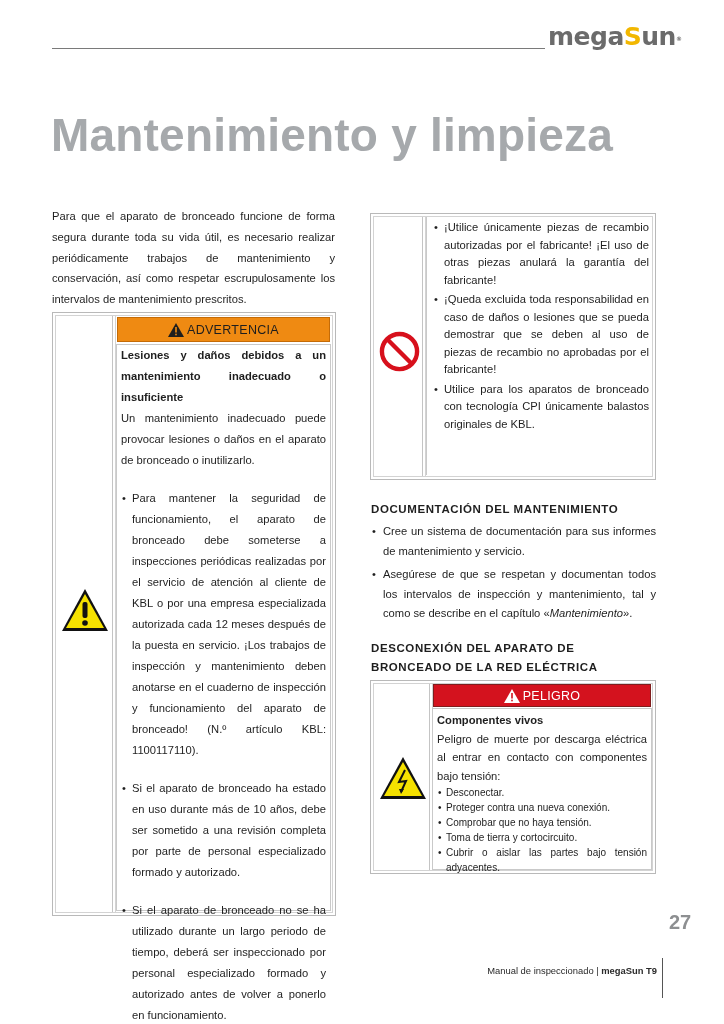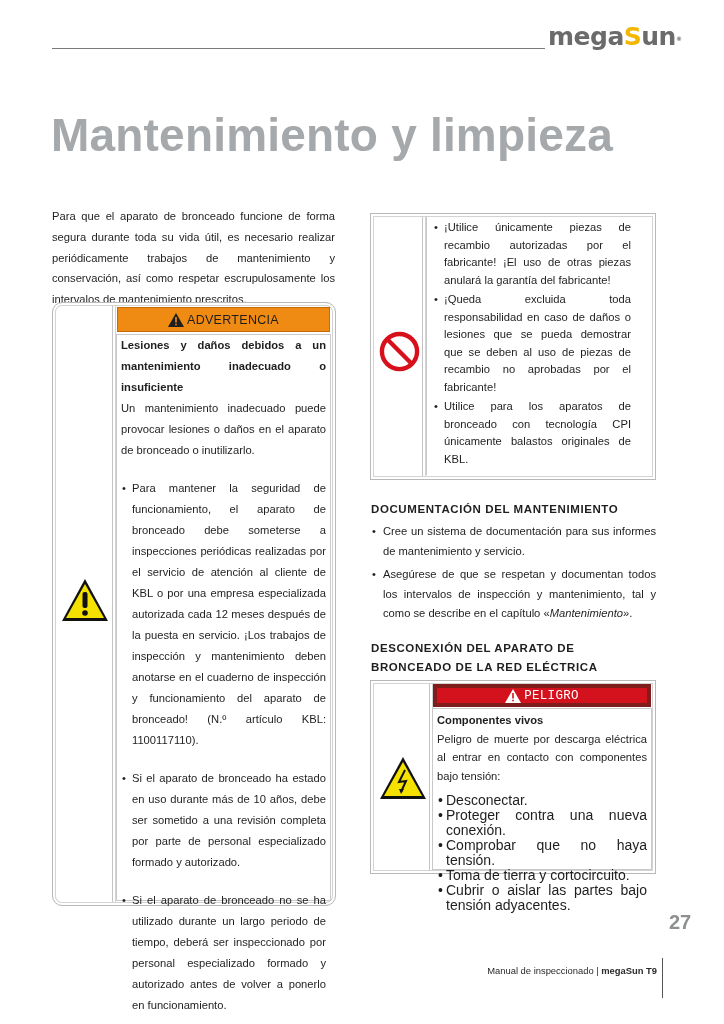--- a/index.html
+++ b/index.html
@@ -19,53 +19,53 @@
            text-align: justify; margin: 0; }
 
   
   .wbox { position: absolute; border: 1px solid #b9b9b9; box-shadow: inset 0 0 0 2px #ffffff, inset 0 0 0 3px #d3d3d3; }
   .wbox .icon-col { position: absolute; top: 3px; bottom: 3px; border-right: 1px solid #c4c4c4; box-shadow: 2px 0 0 #ffffff, 3px 0 0 #d3d3d3; }
   .banner { position: absolute; display: flex; align-items: center; justify-content: center;
             font-size: 12.5px; letter-spacing: 0.3px; color: #1e1e1e; }
   .banner .tri { margin-right: 3px; display: inline-block; }
   .box-content { position: absolute; border: 1px solid #c9c9c9; box-sizing: border-box; }
 
-  .adv-box { left: 52px; top: 302px; width: 282px; height: 602px; border-radius: 10px; }
+  .adv-box { left: 52px; top: 312px; width: 282px; height: 602px; }
   .adv-box .icon-col { left: 3px; width: 56px; }
   .adv-banner { left: 64px; top: 4px; width: 213px; height: 25px; background: #ef8a12; border: 1px solid #c46b07; box-sizing: border-box; }
   .adv-content { left: 63px; top: 31px; width: 215px; height: 567px; padding: 0 4px 0 4px; font-size: 11.2px; line-height: 21px; }
   .adv-content .lead { font-weight: bold; }
   .adv-content p { margin: 0; text-align: justify; }
   .blist { list-style: none; margin: 0; padding: 0; }
   .blist li { position: relative; padding-left: 11px; text-align: justify; }
   .blist li::before { content: "•"; position: absolute; left: 1px; top: 0; }
   .adv-content .blist li { margin-top: 17px; }
 
   .icon-warn { position: absolute; left: 5px; top: 272px; width: 48px; height: 44px; }
 
   
   .proh-box { left: 370px; top: 213px; width: 284px; height: 265px; }
   .proh-box .icon-col { left: 3px; width: 48px; }
   .proh-content { left: 55px; top: 3px; width: 225px; height: 258px; border: none; border-left: 1px solid #c9c9c9;
-                  padding: 2px 20px 0 6px; font-size: 11.2px; line-height: 17.5px; box-sizing: border-box; }
+                  padding: 2px 2px 0 6px; font-size: 11.2px; line-height: 17.5px; box-sizing: border-box; }
   .proh-content .blist li { margin-bottom: 2px; }
   .icon-proh { position: absolute; left: 5px; top: 114px; width: 41px; height: 41px; }
 
   .sec-heading { position: absolute; left: 371px; margin: 0; font-size: 11.5px; font-weight: bold; letter-spacing: 0.6px; line-height: 19px; color: #1e1e1e; }
   .doc-list { position: absolute; left: 371px; top: 522px; width: 285px; font-size: 11.2px; line-height: 19.5px; }
   .doc-list li { margin-bottom: 4px; padding-left: 12px; }
   .doc-list li::before { left: 1px; }
 
   .pel-box { left: 370px; top: 680px; width: 284px; height: 192px; }
   .pel-box .icon-col { left: 3px; width: 55px; }
-  .pel-banner { left: 62px; top: 3px; width: 218px; height: 23px; background: #d4121e; border: 4px solid #7f1d1d; box-sizing: border-box; color: #ffffff; font-size: 12.5px; font-family: Liberation Mono, monospace; }
+  .pel-banner { left: 62px; top: 3px; width: 218px; height: 23px; background: #d4121e; border: 1px solid #7f1d1d; box-sizing: border-box; color: #ffffff; font-size: 12.5px; }
   .pel-content { left: 61px; top: 27px; width: 220px; height: 162px; padding: 2px 4px 0 4px; font-size: 11.2px; line-height: 18.5px; }
   .pel-content .lead { font-weight: bold; }
   .pel-content p { margin: 0; text-align: justify; }
-  .pel-content .blist { font-size: 14px; line-height: 15px; margin-top: 8px; }
+  .pel-content .blist { font-size: 10px; line-height: 15px; }
   .pel-content .blist li { padding-left: 9px; }
   .icon-elec { position: absolute; left: 5px; top: 72px; width: 48px; height: 44px; }
 
   .footer-text { position: absolute; right: 67px; top: 965px; font-size: 9.4px; color: #2a2a2a; }
   .footer-text b { font-weight: bold; }
   .footer-sep { position: absolute; left: 662px; top: 958px; width: 1px; height: 40px; background: #555; }
   .page-num { position: absolute; left: 669px; top: 911px; font-size: 20px; color: #8d8f91; font-weight: bold; }
 </style>
 </head>
 <body>

